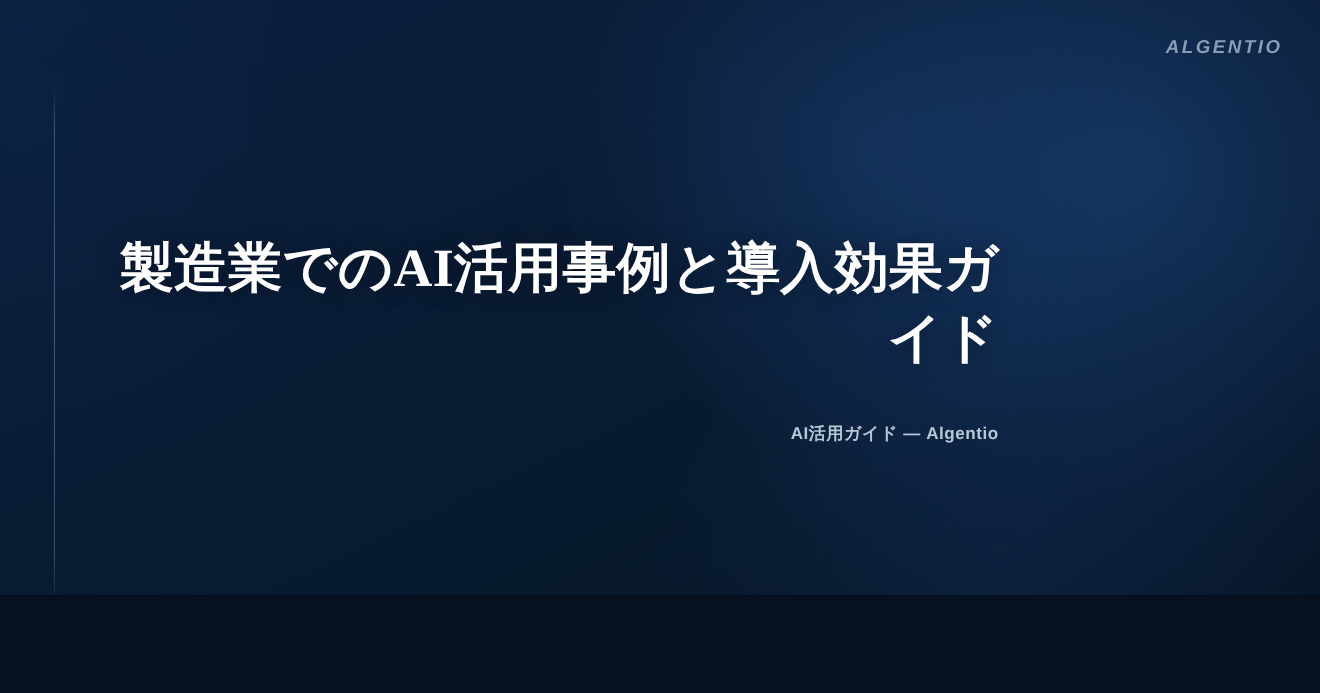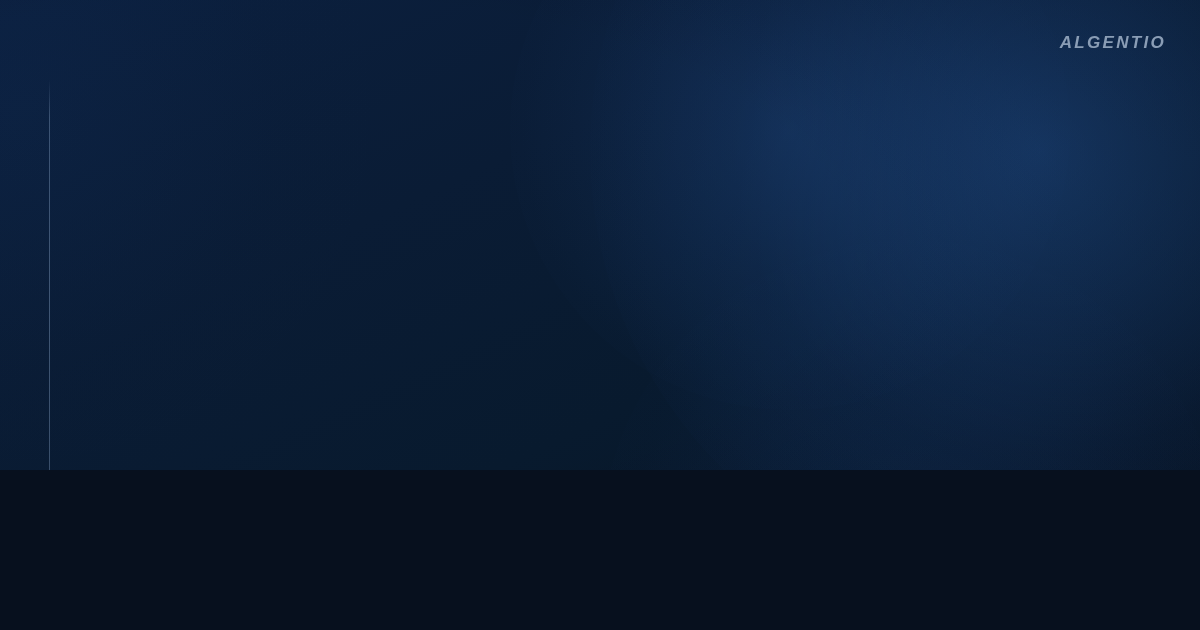--- a/index.html
+++ b/index.html
@@ -5,21 +5,21 @@
 <style>
   html, body {
     margin: 0;
     padding: 0;
     background: #07101e;
   }
 
   #card {
     position: relative;
     width: 1200px;
-    height: 470px;
+    height: 541px;
     overflow: hidden;
     background:
       linear-gradient(155deg, #0b2040 0%, #0a1c35 38%, #081a2e 68%, #071526 100%);
     font-family: "Liberation Sans", "DejaVu Sans", sans-serif;
     text-align: right;
     -webkit-font-smoothing: antialiased;
   }
 
   
   .glow {
@@ -152,14 +152,18 @@
   <div class="glow glow-edge-left"></div>
   <div class="glow glow-lower"></div>
   <div class="glow glow-secondary"></div>
   <div class="glow glow-main"></div>
   <div class="vignette"></div>
 
   <div id="accent-rule"></div>
 
   <div id="logo">ALGENTIO</div>
 
+  <div id="content">
+    <h1 id="title">製造業でのAI活用事例と導入効果ガイド</h1>
+    <p id="subtitle">AI活用ガイド — Algentio</p>
+  </div>
 
 </div>
 
 </body></html>

